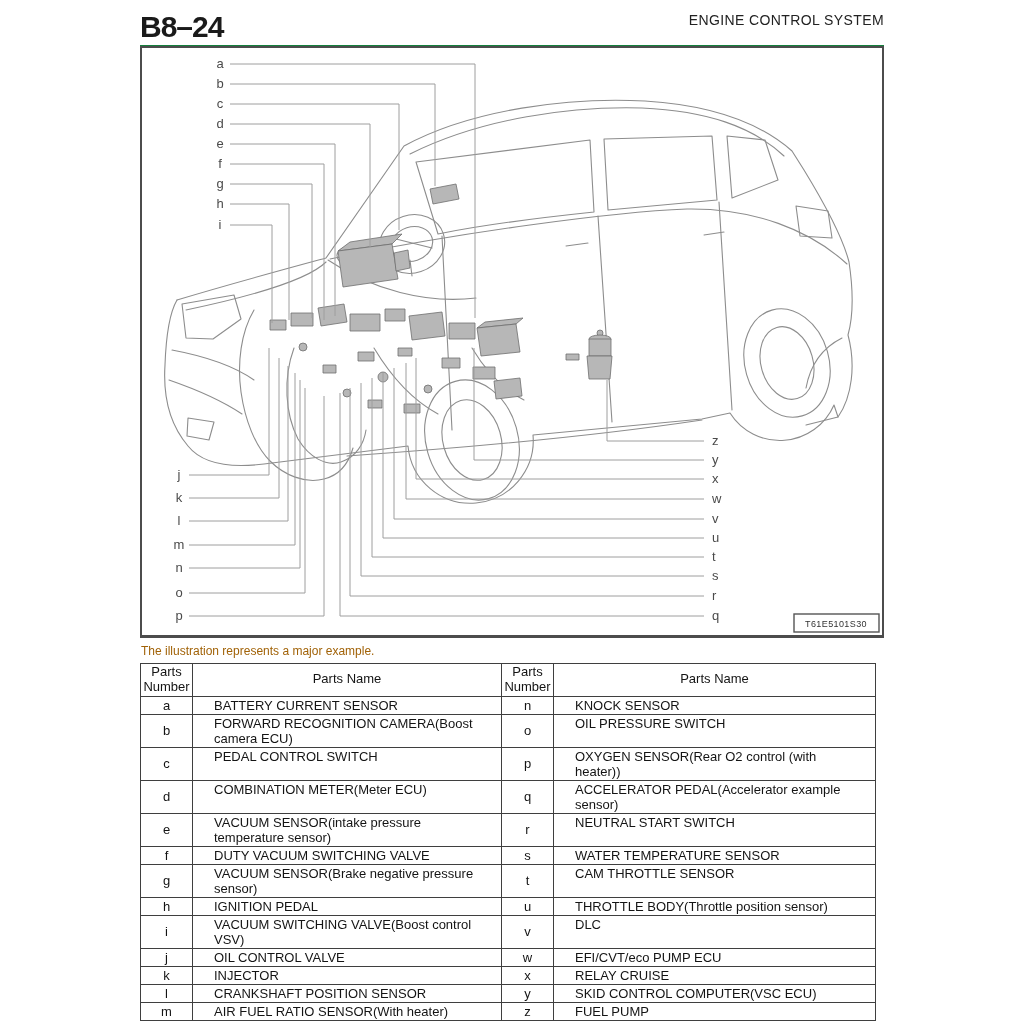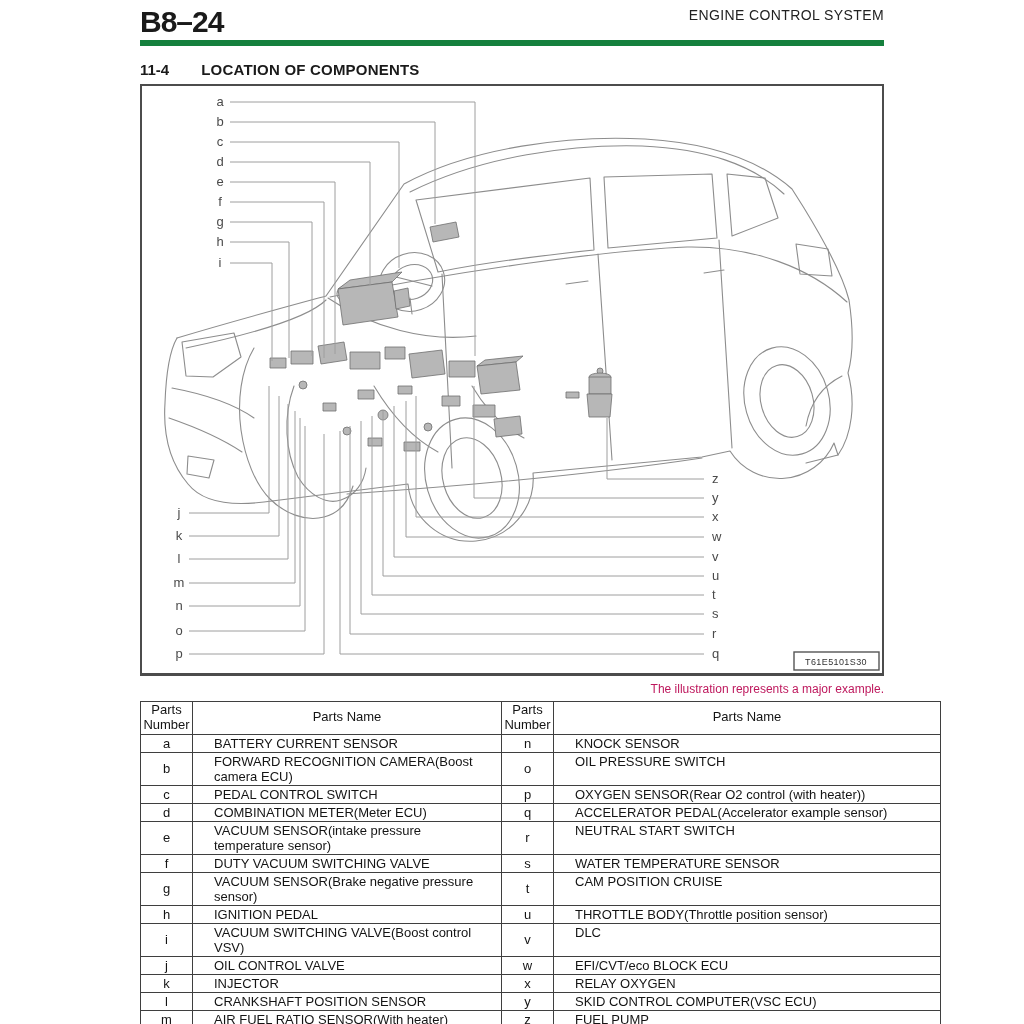--- a/index.html
+++ b/index.html
@@ -5,59 +5,55 @@
   * { margin:0; padding:0; box-sizing:border-box; }
   html,body { background:#fff; }
   body {
     width:1024px; height:1024px; position:relative; overflow:hidden;
     font-family:"Liberation Sans", sans-serif; color:#1a1a1a;
     -webkit-font-smoothing:antialiased;
   }
   .content { position:absolute; left:140px; top:6px; width:744px; }
 
   
-  .page-header { position:relative; height:40px; border-bottom:6px solid #15803d; }
+  .page-header { position:relative; height:40px; border-bottom:1px solid #15803d; }
   .page-code { position:absolute; left:0; bottom:1px; font-size:30px; font-weight:bold; letter-spacing:-1px; }
   .page-title { position:absolute; left:0; right:0; bottom:17px; text-align:right; font-size:14px; letter-spacing:0.4px; color:#222; }
 
   
   .section-heading { display:flex; align-items:baseline; margin-top:15px; margin-bottom:6px; }
   .section-number { font-size:15px; font-weight:bold; margin-right:32px; }
   .section-title  { font-size:15px; font-weight:bold; letter-spacing:0.2px; }
 
   
   .figure { width:744px; height:592px; border:2px solid #4c4c4c; border-bottom-width:3px; background:#fff; }
   .figure svg { display:block; }
   .callout-letter { font-size:13px; fill:#4a4a4a; }
   .callout-line { stroke:#9e9e9e; stroke-width:1; fill:none; }
   .figcode-text { font-size:9px; fill:#333; letter-spacing:0.4px; }
 
-  .caption { font-size:12px; color:#be185d; margin:6px 0 5px 1px;text-align:right; }
+  .caption { font-size:12px; color:#a16207; margin:6px 0 5px 1px; }
 
   
-  table.parts { border-collapse:collapse; width:801px; table-layout:fixed; }
+  table.parts { border-collapse:collapse; width:736px; table-layout:fixed; }
   table.parts th, table.parts td { border:1px solid #3f3f3f; font-size:13px; font-weight:normal; color:#141414; }
   table.parts th { text-align:center; vertical-align:middle; height:31px; line-height:1.15; padding:1px 2px; }
   td.num  { text-align:center; vertical-align:middle; padding:1px 2px; }
   td.name { text-align:left; vertical-align:top; padding:1px 21px; line-height:15px; height:17px; }
 </style>
 </head>
 <body>
 
 <div class="content">
 
   <div class="page-header">
     <div class="page-code">B8–24</div>
     <div class="page-title">ENGINE CONTROL SYSTEM</div>
   </div>
 
-  <div class="section-heading">
-    <span class="section-number">11-4</span>
-    <span class="section-title">LOCATION OF COMPONENTS</span>
-  </div>
 
   <div class="figure">
     <svg id="diagram-svg" width="740" height="587" viewBox="0 0 740 587">
 
       <g stroke="#8d8d8d" fill="none" stroke-width="1.1" stroke-linejoin="round" stroke-linecap="round">
 
         <g>
           <ellipse cx="330" cy="392" rx="46" ry="61" transform="rotate(-16 330 392)"></ellipse>
           <ellipse cx="330" cy="392" rx="29" ry="41" transform="rotate(-16 330 392)"></ellipse>
         </g>
@@ -252,45 +248,45 @@
         <tr>
           <td class="num">f</td>
           <td class="name">DUTY VACUUM SWITCHING VALVE</td>
           <td class="num">s</td>
           <td class="name">WATER TEMPERATURE SENSOR</td>
         </tr>
         <tr>
           <td class="num">g</td>
           <td class="name">VACUUM SENSOR(Brake negative pressure sensor)</td>
           <td class="num">t</td>
-          <td class="name">CAM POSITION CRUISE</td>
+          <td class="name">CAM THROTTLE SENSOR</td>
         </tr>
         <tr>
           <td class="num">h</td>
           <td class="name">IGNITION PEDAL</td>
           <td class="num">u</td>
           <td class="name">THROTTLE BODY(Throttle position sensor)</td>
         </tr>
         <tr>
           <td class="num">i</td>
           <td class="name">VACUUM SWITCHING VALVE(Boost control VSV)</td>
           <td class="num">v</td>
           <td class="name">DLC</td>
         </tr>
         <tr>
           <td class="num">j</td>
           <td class="name">OIL CONTROL VALVE</td>
           <td class="num">w</td>
-          <td class="name">EFI/CVT/eco BLOCK ECU</td>
+          <td class="name">EFI/CVT/eco PUMP ECU</td>
         </tr>
         <tr>
           <td class="num">k</td>
           <td class="name">INJECTOR</td>
           <td class="num">x</td>
-          <td class="name">RELAY OXYGEN</td>
+          <td class="name">RELAY CRUISE</td>
         </tr>
         <tr>
           <td class="num">l</td>
           <td class="name">CRANKSHAFT POSITION SENSOR</td>
           <td class="num">y</td>
           <td class="name">SKID CONTROL COMPUTER(VSC ECU)</td>
         </tr>
         <tr>
           <td class="num">m</td>
           <td class="name">AIR FUEL RATIO SENSOR(With heater)</td>

